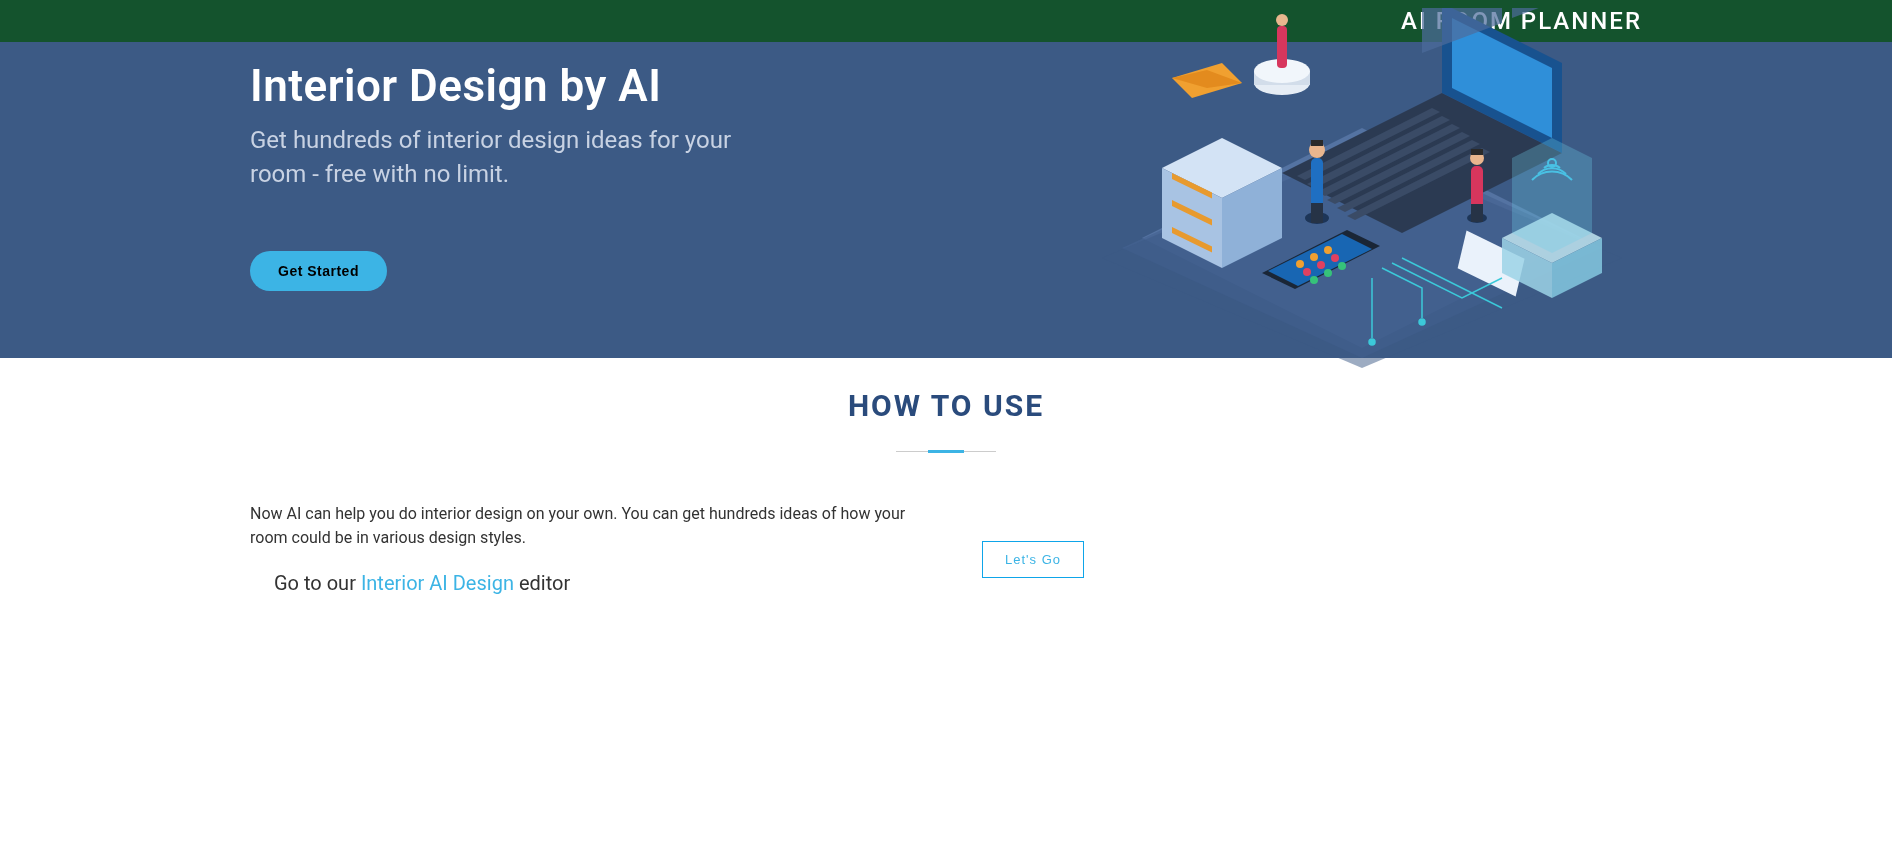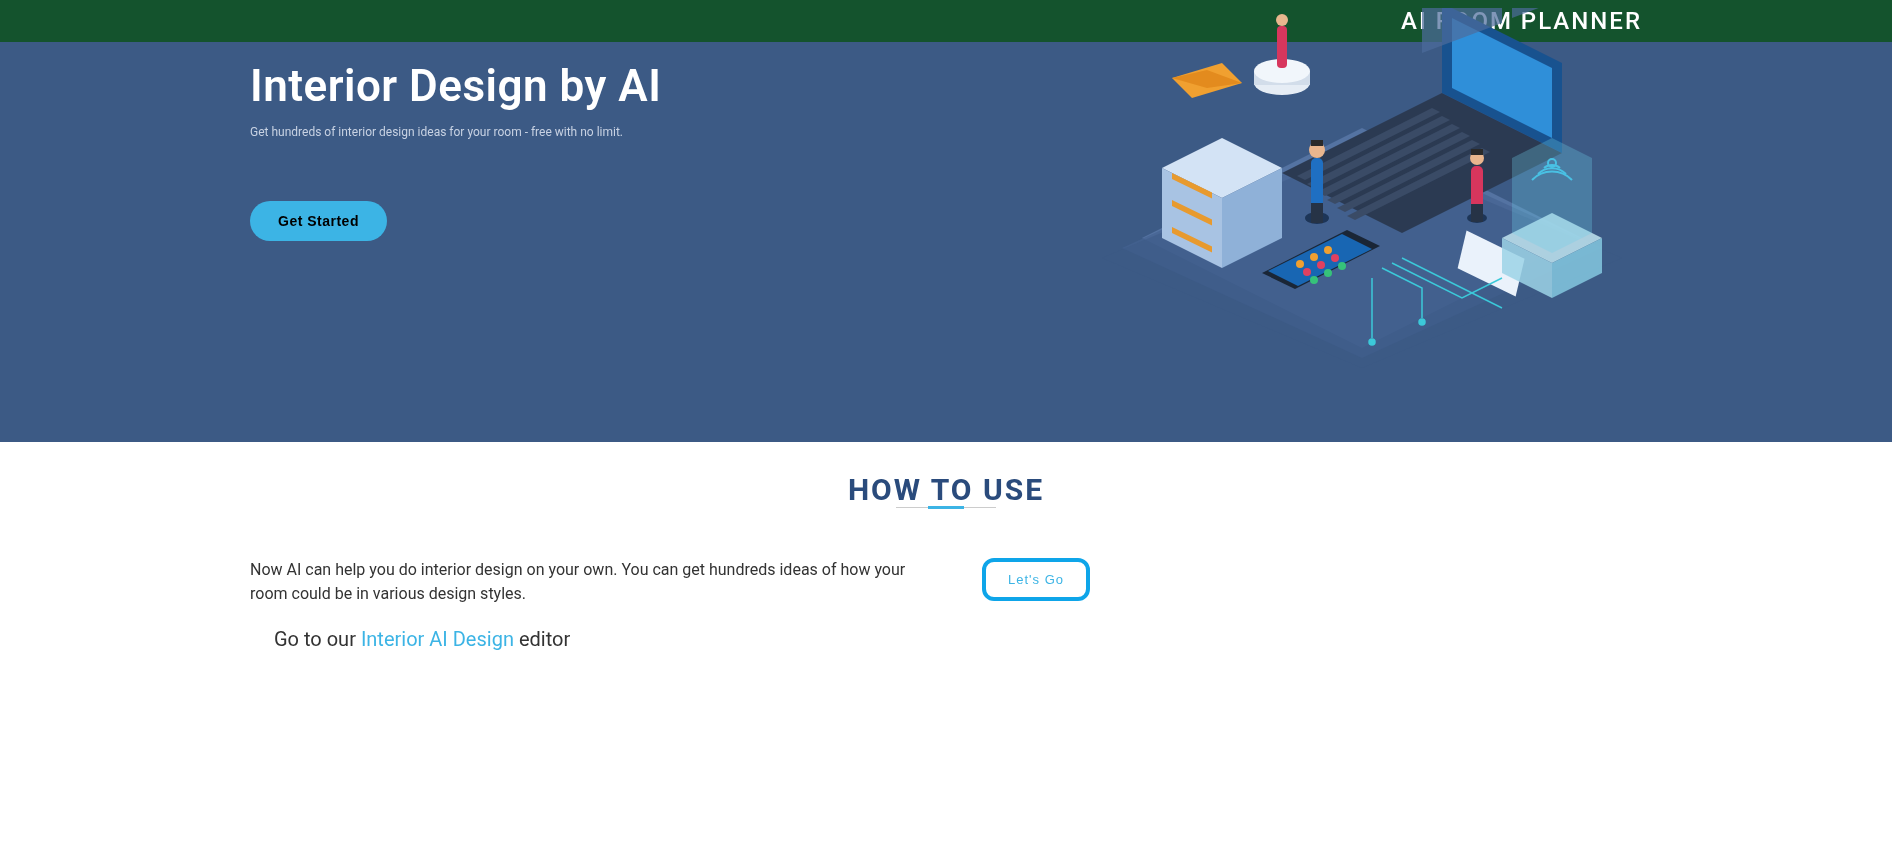--- a/index.html
+++ b/index.html
@@ -1,35 +1,35 @@
 <!DOCTYPE html>
 <html><head>
 <meta charset="utf-8">
 <style>
 * { margin: 0; padding: 0; box-sizing: border-box; }
 body { font-family: -apple-system, BlinkMacSystemFont, 'Segoe UI', Roboto, Helvetica, Arial, sans-serif; width: 1892px; }
 .header-bar { background: #14532d; height: 42px; display: flex; align-items: center; padding: 0 250px; justify-content: flex-end; }
 .brand { color: #fff; font-size: 24px; font-weight: 500; letter-spacing: 2px; }
-.hero { background: #3c5a85; padding: 12px 250px 120px 250px; display: flex; justify-content: space-between; align-items: flex-start; height: 400px; }
+.hero { background: #3c5a85; padding: 12px 250px 120px 250px; display: flex; justify-content: space-between; align-items: flex-start; height: 316px; }
 .hero-left { max-width: 540px; padding-top: 6px; }
 .hero-title { color: #fff; font-size: 44px; font-weight: 600; margin-bottom: 12px; letter-spacing: 0.5px; }
-.hero-subtitle { color: #c8d2e3; font-size: 12px; line-height: 1.4; margin-bottom: 60px; }
+.hero-subtitle { color: #c8d2e3; font-size: 24px; line-height: 1.4; margin-bottom: 60px; }
 .btn-primary { background: #3cb4e5; color: #000000; border: none; padding: 12px 28px; border-radius: 24px; font-size: 14px; font-weight: 600; cursor: pointer; letter-spacing: 0.5px; }
 .hero-illus { width: 560px; height: 360px; position: relative; margin-top: -46px; }
 .section { background: #fff; padding: 30px 250px 40px 250px; }
-.section-title { color: #2a4b7c; text-align: center; font-size: 30px; font-weight: 700; letter-spacing: 2px; margin-bottom: 0; }
+.section-title { color: #2a4b7c; text-align: center; font-size: 30px; font-weight: 700; letter-spacing: 2px; margin-bottom: 28px; }
 .divider { width: 100px; height: 1px; background: #ccc; margin: 0 auto 50px auto; position: relative; }
 .divider::after { content:""; position:absolute; left:50%; transform:translateX(-50%); top:-1px; width:36px; height:3px; background:#3cb4e5; }
 .cols { display: flex; gap: 72px; }
 .col { flex: 1; }
 .body-text { color: #333; font-size: 16px; line-height: 1.5; margin-bottom: 18px; }
 .step-list { list-style: none; padding-left: 24px; }
 .step-list li { color: #333; font-size: 20px; line-height: 1.5; margin-bottom: 18px; }
 .link-inline { color: #3cb4e5; text-decoration: none; }
-.btn-outline { border: 4px solid #0ea5e9; color: #3cb4e5; background: transparent; padding: 10px 22px; font-size: 13px; letter-spacing: 1px; cursor: pointer; border-radius: 12px; }
+.btn-outline { border: 1px solid #0ea5e9; color: #3cb4e5; background: transparent; padding: 10px 22px; font-size: 13px; letter-spacing: 1px; cursor: pointer; border-radius: 0; margin-top: 39px; }
 </style>
 </head>
 <body>
 
 <div class="header-bar">
   <div class="brand">AI ROOM PLANNER</div>
 </div>
 
 <div class="hero">
   <div class="hero-left">

